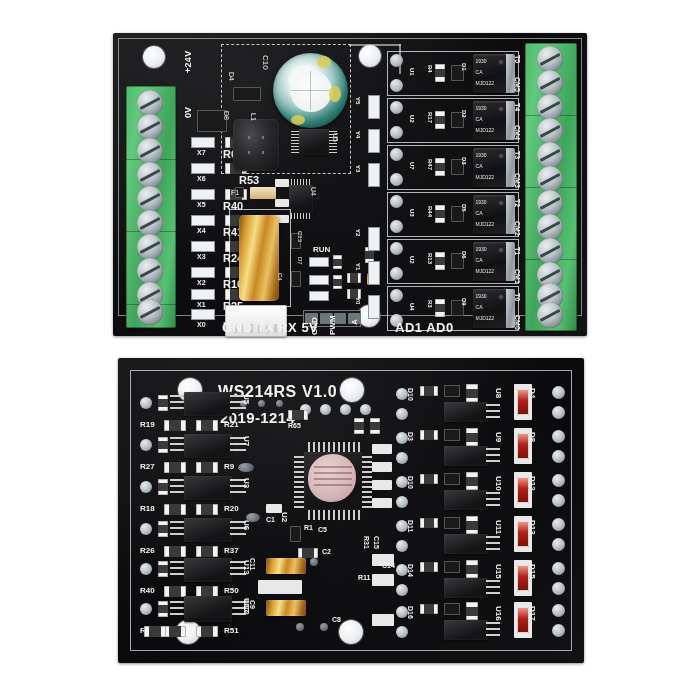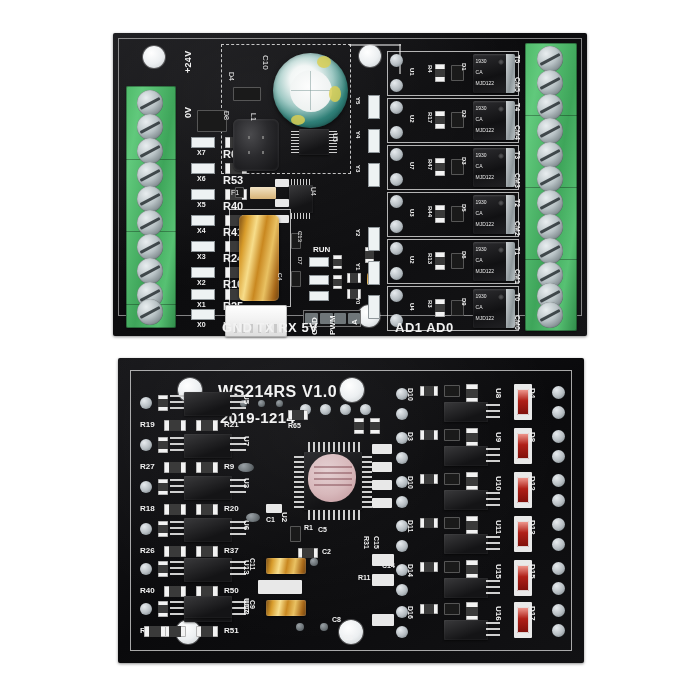--- a/index.html
+++ b/index.html
@@ -155,21 +155,21 @@
       <div class="res" style="left:34px;top:0;width:22px;height:11px;">
           <i></i>
         </div>
       <div class="t b" style="left:32px;top:12px;font-size:11px;">R63</div>
     </div>
     <div style="position:absolute;left:78px;top:130px;width:90px;height:16px;">
       <div class="led" style="left:0;top:0;width:24px;height:11px;"></div>
       <div class="res" style="left:34px;top:0;width:22px;height:11px;">
           <i></i>
         </div>
-      <div class="t b" style="left:32px;top:12px;font-size:11px;">R53</div>
+      <div class="t b" style="left:48px;top:12px;font-size:11px;">R53</div>
     </div>
     <div style="position:absolute;left:78px;top:156px;width:90px;height:16px;">
       <div class="led" style="left:0;top:0;width:24px;height:11px;"></div>
       <div class="res" style="left:34px;top:0;width:22px;height:11px;">
           <i></i>
         </div>
       <div class="t b" style="left:32px;top:12px;font-size:11px;">R40</div>
     </div>
     <div style="position:absolute;left:78px;top:182px;width:90px;height:16px;">
       <div class="led" style="left:0;top:0;width:24px;height:11px;"></div>

